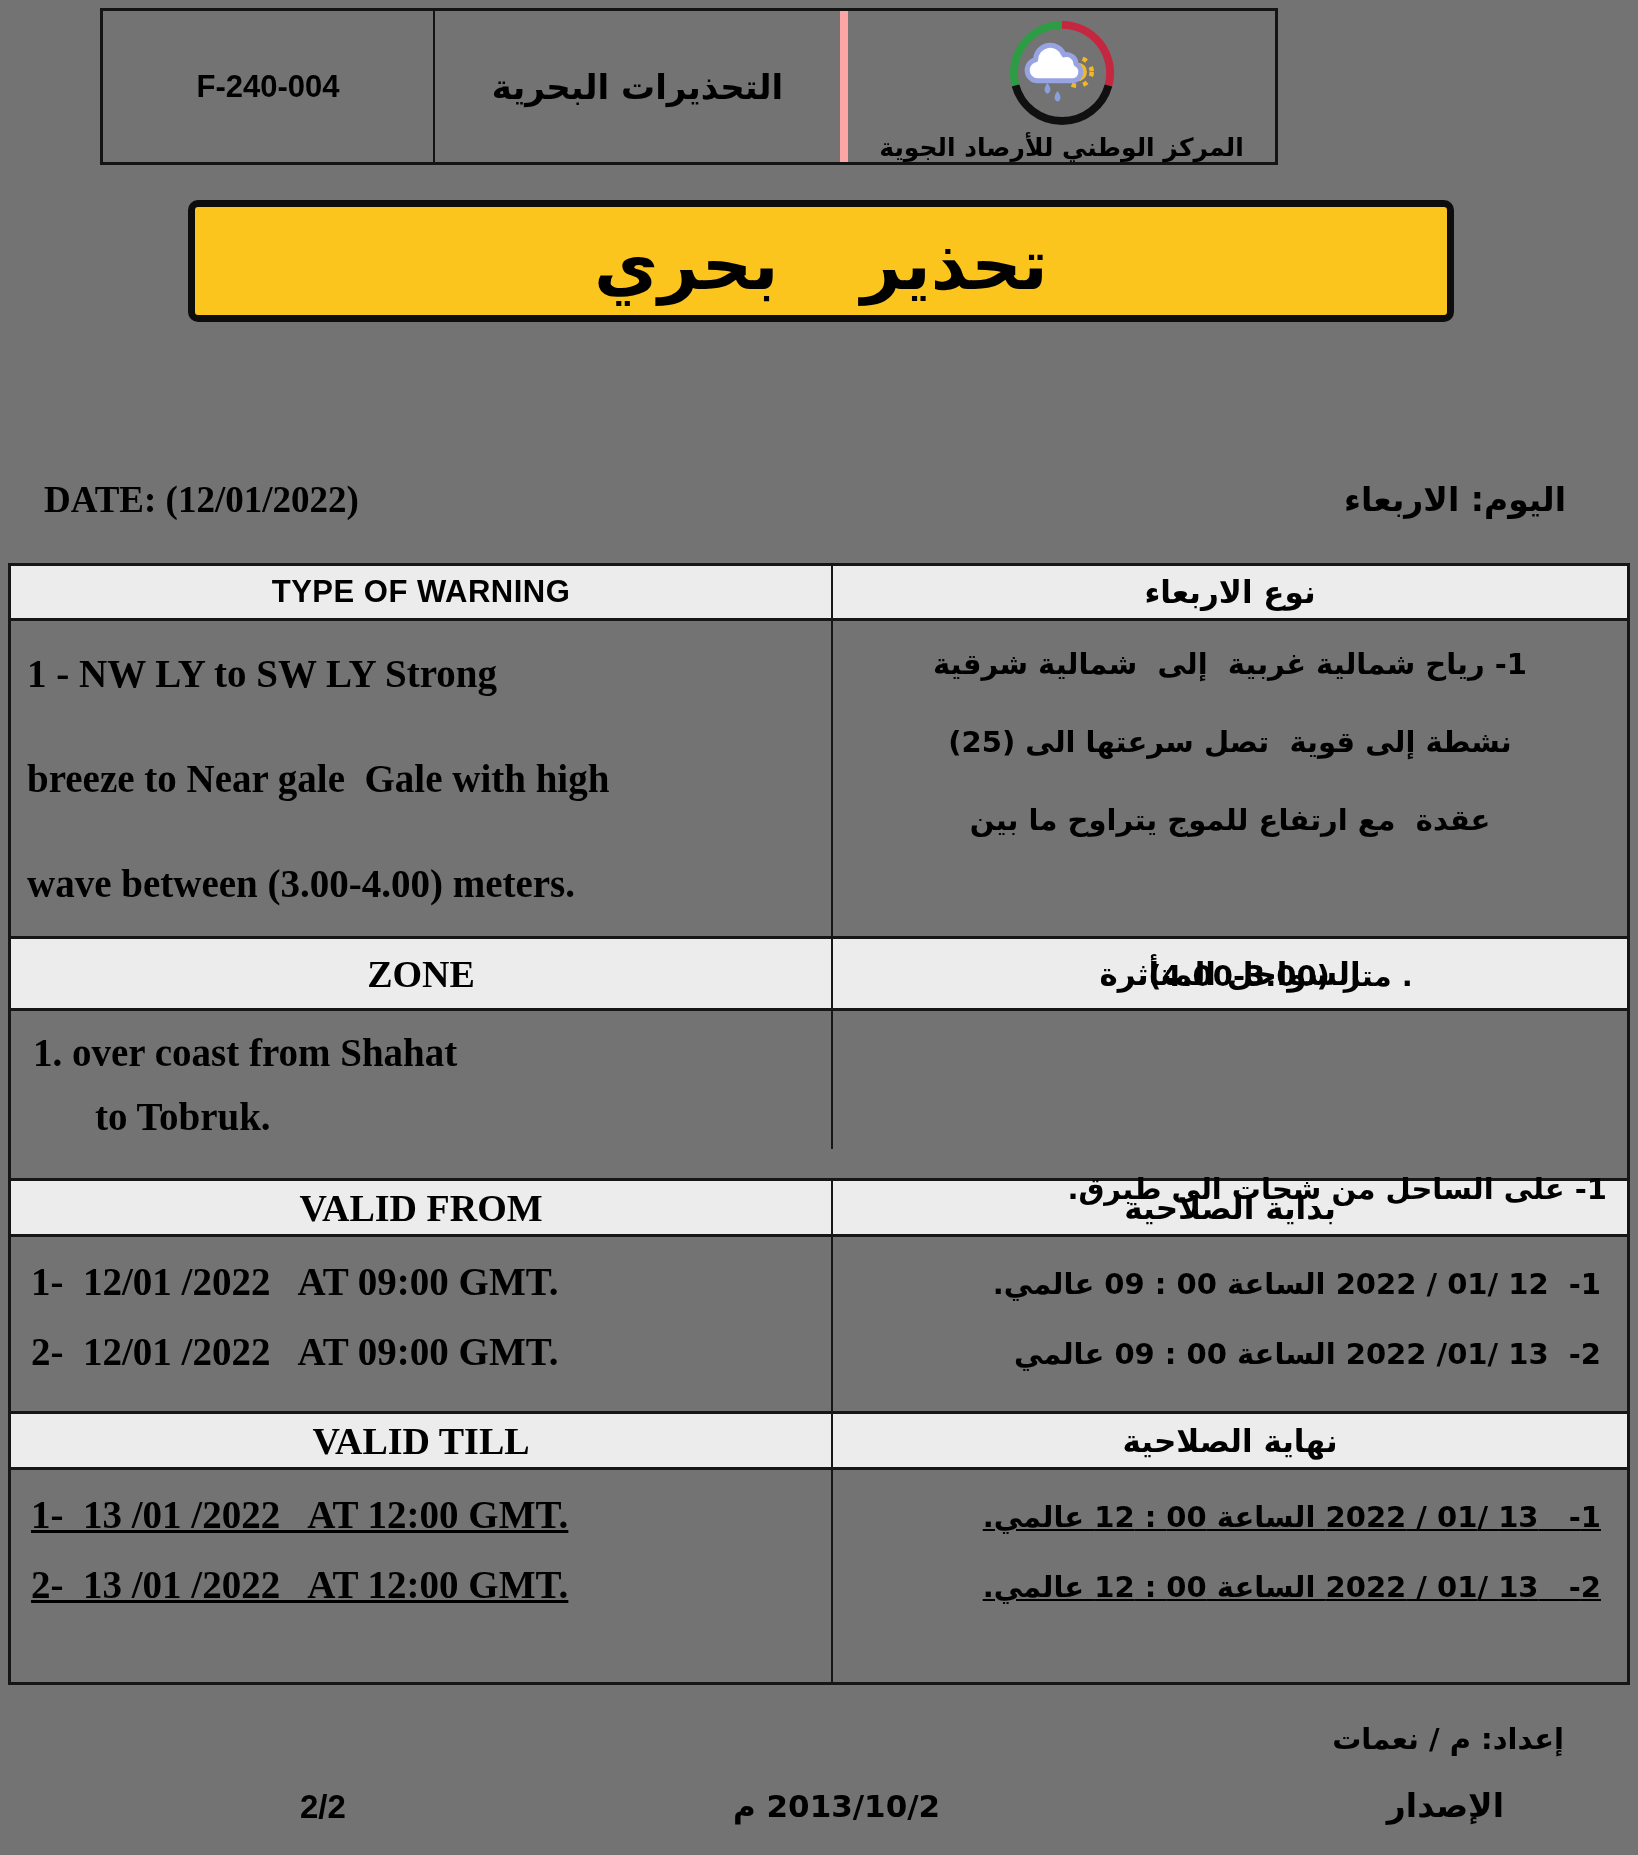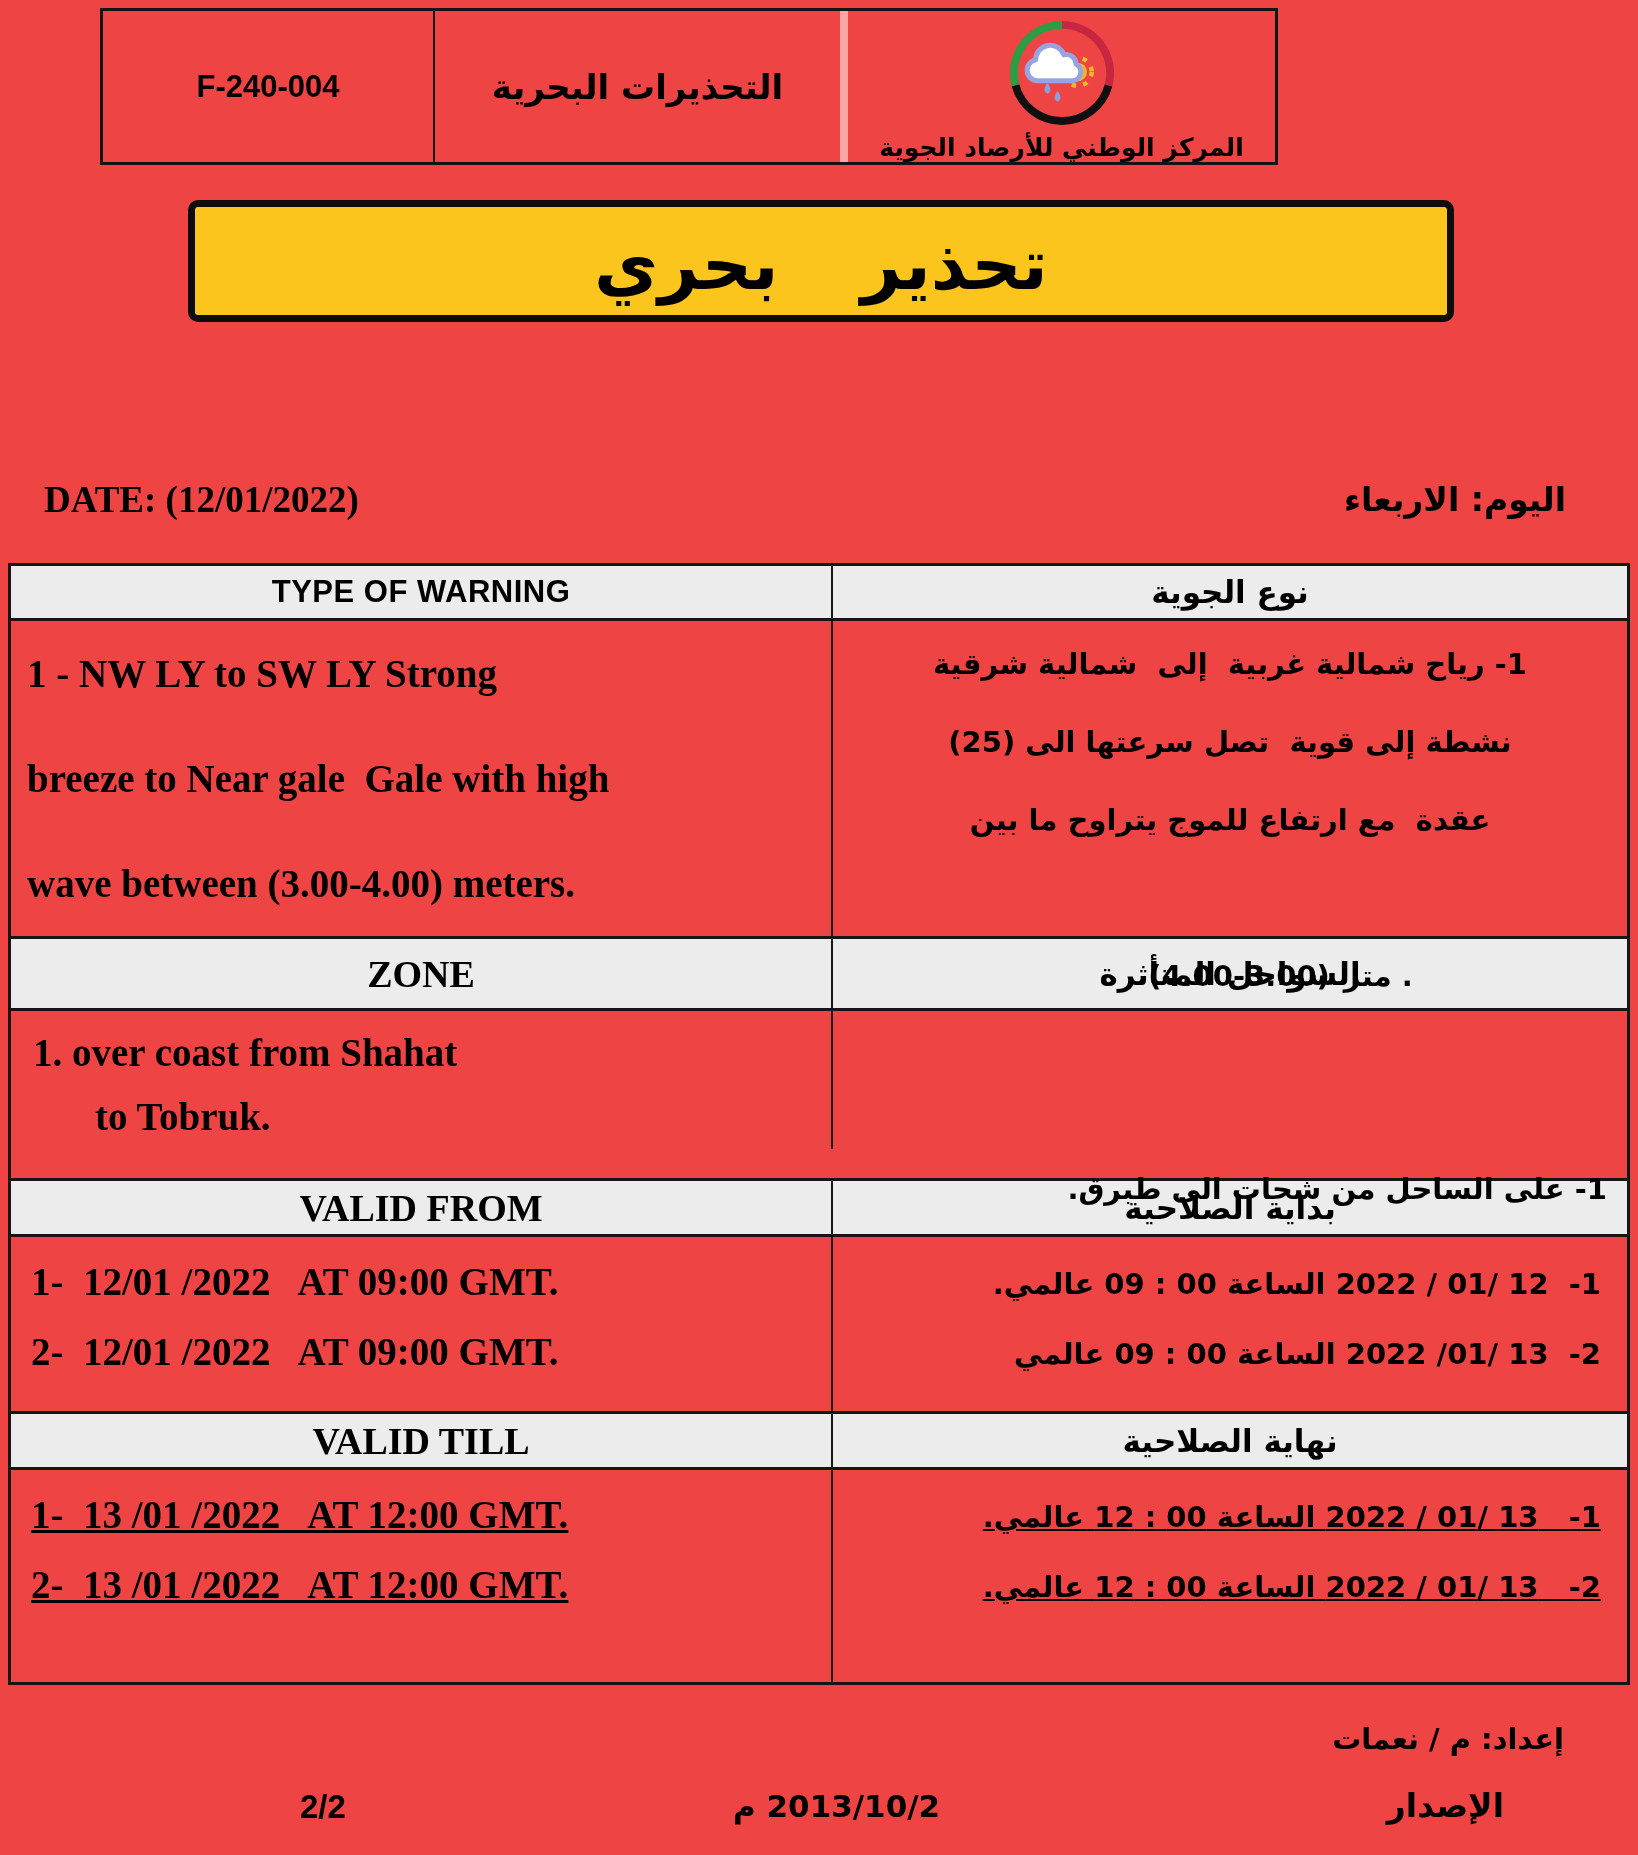--- a/index.html
+++ b/index.html
@@ -1,16 +1,16 @@
 <!DOCTYPE html>
 <html lang="ar"><head>
 <meta charset="utf-8">
 <style>
   html,body{margin:0;padding:0;background:#fff;}
-  .page{position:relative;width:1638px;height:1855px;background:#ef4444;overflow:hidden;
+  .page{position:relative;width:1638px;height:1855px;background:#737373;overflow:hidden;
         font-family:"Liberation Serif",serif;color:#000;}
 
   
   .hdr-table{position:absolute;left:100px;top:8px;width:1178px;height:157px;
              border:3px solid #141414;display:flex;box-sizing:border-box;}
   .hcell{box-sizing:border-box;display:flex;flex-direction:column;align-items:center;justify-content:center;}
   .hc1{width:332px;border-right:2px solid #141414;}
   .hc2{width:413px;border-right:8px solid #fca5a5;}
   .hc3{flex:1;justify-content:space-between;padding-top:6px;}
   .form-code{font-family:"Liberation Sans",sans-serif;font-weight:bold;font-size:31px;}
@@ -104,21 +104,21 @@
   <span class="date-en">DATE: (12/01/2022)</span>
   <span class="day-ar" dir="rtl">اليوم: الاربعاء</span>
 
   <div class="mtable">
 
     <div class="trow thead r1h">
       <div class="tc-en">
         <span class="hd-sans">TYPE OF WARNING</span>
       </div>
       <div class="tc-ar">
-        <span class="hd-ar" dir="rtl">نوع الجوية</span>
+        <span class="hd-ar" dir="rtl">نوع الاربعاء</span>
       </div>
     </div>
 
     <div class="trow r1c">
       <div class="tc-en en-body">
         <div class="ln">1 - NW LY to SW LY Strong</div>
         <div class="ln">breeze to Near gale  Gale with high</div>
         <div class="ln">wave between (3.00-4.00) meters.</div>
       </div>
       <div class="tc-ar ar-body">

